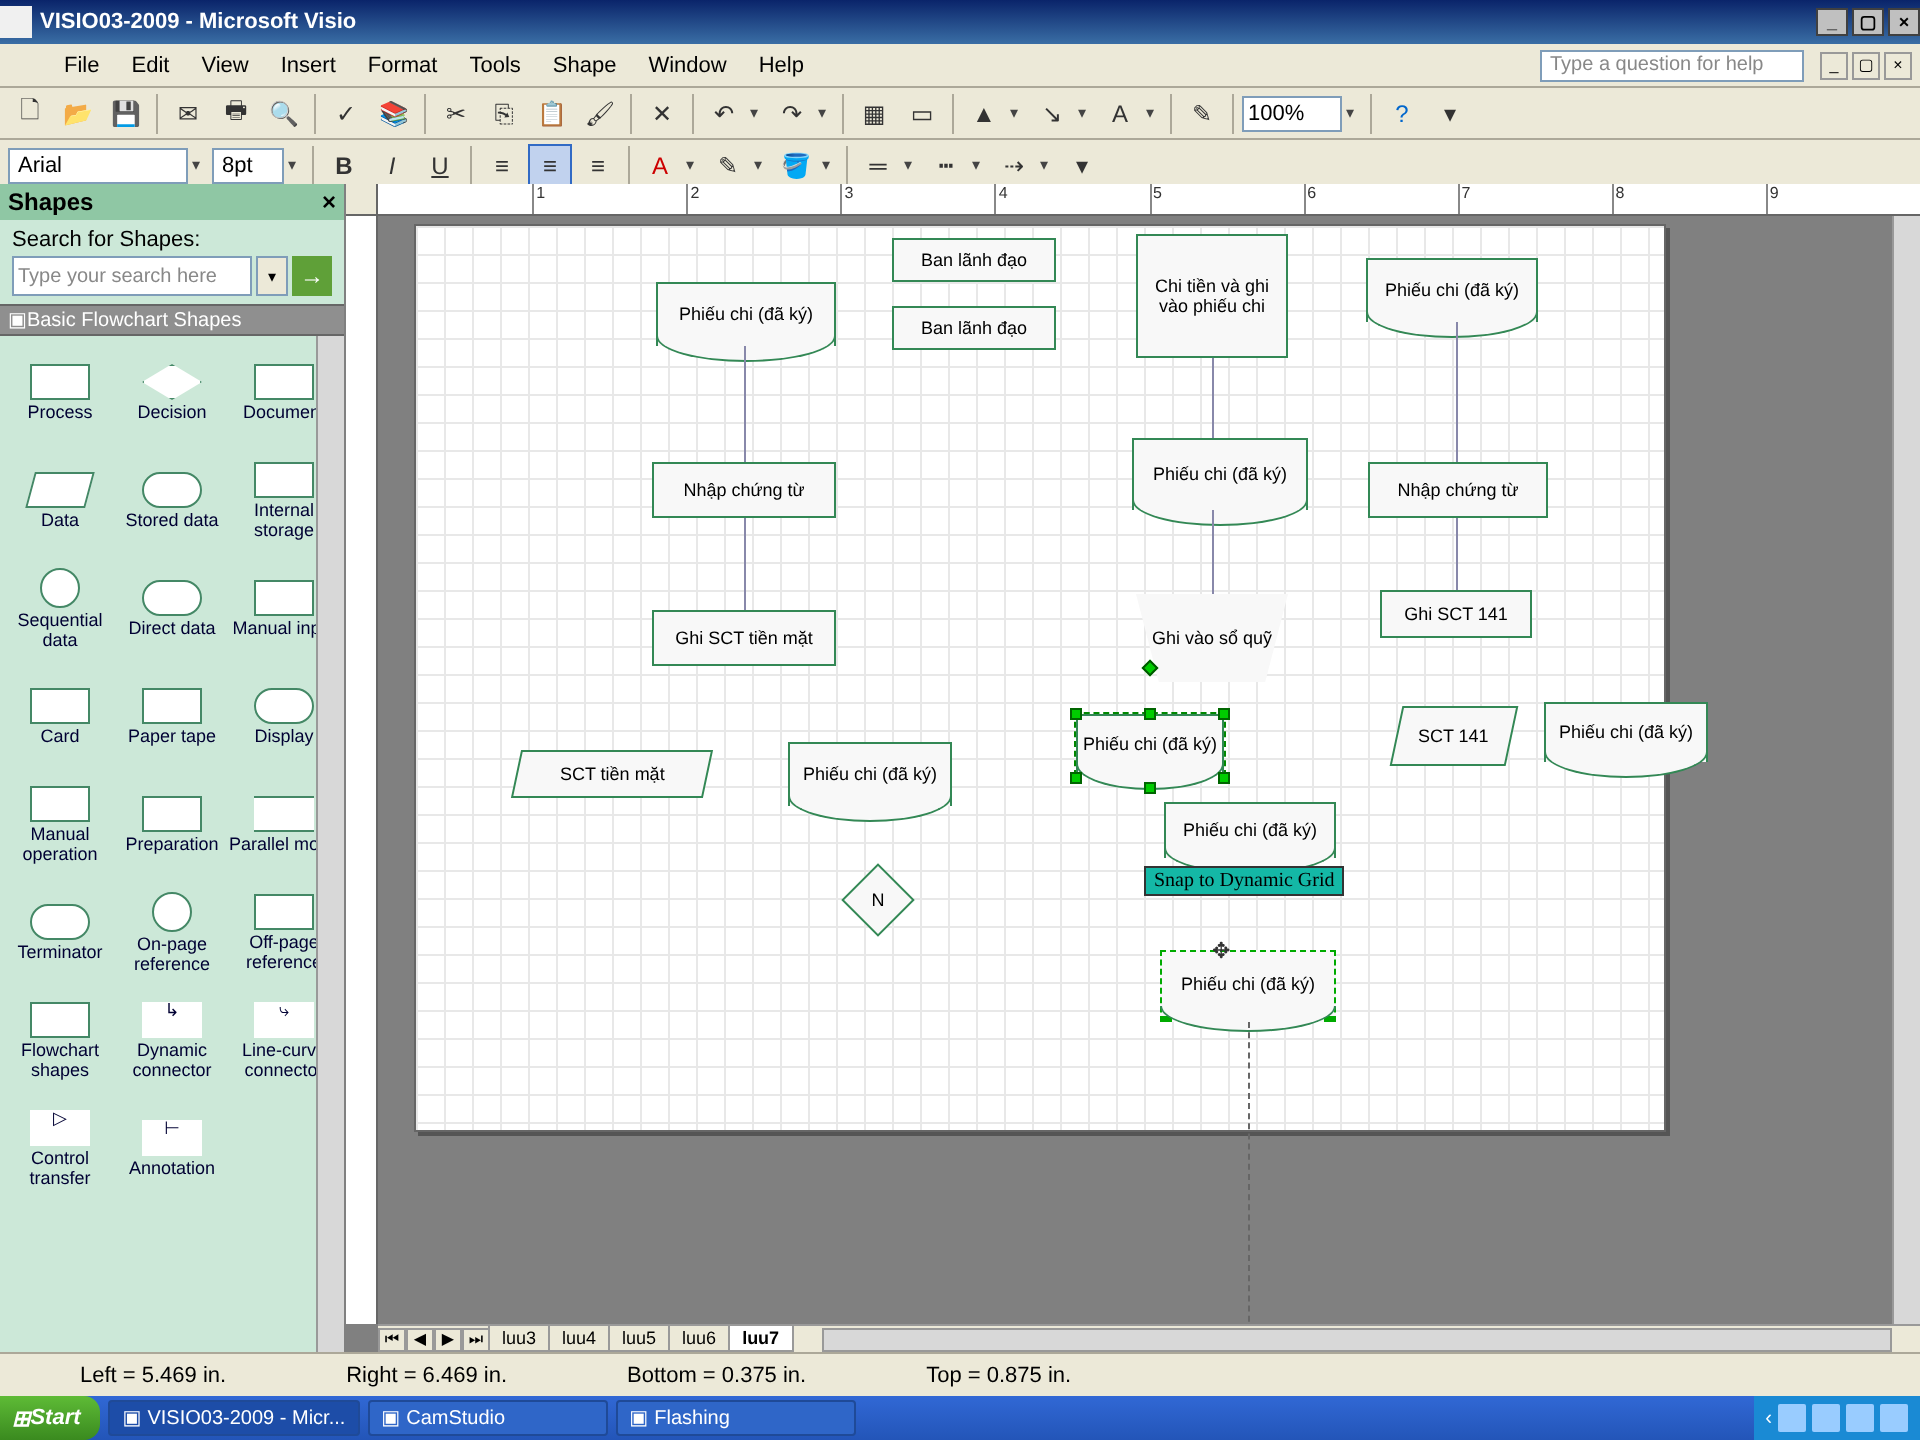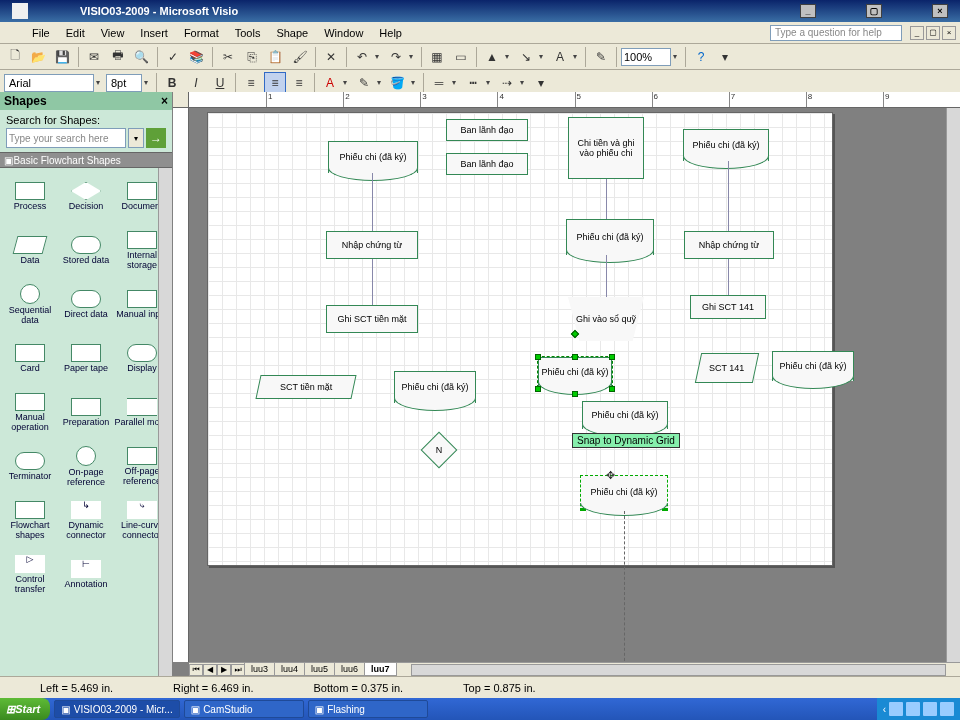--- a/index.html
+++ b/index.html
@@ -1,19 +1,19 @@
 <!DOCTYPE html>
 <html><head>
 <meta charset="utf-8">
 <style>
 * { box-sizing: border-box; margin: 0; padding: 0; font-family: Tahoma, Arial, sans-serif; }
 body { width: 960px; height: 720px; background: #3b6ea5; overflow: hidden; position: relative; font-size: 11px; }
 
 
-.titlebar { height: 22px; background: linear-gradient(#0a246a, #3a6ea5); color: #fff; display: flex; align-items: center; padding: 0 12px; gap: 48px; }
+.titlebar { height: 22px; background: linear-gradient(#0a246a, #3a6ea5); color: #fff; display: flex; align-items: center; padding: 0 0; }
 .titlebar .icon { width: 16px; height: 16px; background: #f0f0f0; margin-right: 4px; }
 .titlebar .title { flex: 1; font-weight: bold; font-size: 11px; }
 .titlebar .wbtn { width: 16px; height: 14px; background: #c0c0c0; border: 1px solid #404040; margin-left: 2px; display: flex; align-items: center; justify-content: center; font-size: 9px; font-weight: bold; color: #000; }
 
 
 .menubar { height: 22px; background: #ece9d8; display: flex; align-items: center; padding-left: 24px; border-bottom: 1px solid #aca899; }
 .menubar .menu-item { padding: 2px 8px; font-size: 11px; cursor: default; }
 .menubar .help-box { margin-left: auto; width: 132px; height: 16px; border: 1px solid #7f9db9; background: #fff; color: #888; padding: 0 4px; font-size: 10px; display: flex; align-items: center; }
 .menubar .winbtns { display: flex; margin-left: 6px; margin-right: 4px; }
 .menubar .winbtns .wb { width: 14px; height: 14px; margin-left: 2px; font-size: 8px; display:flex;align-items:center;justify-content:center; border:1px solid #999; background:#ece9d8;}
@@ -62,21 +62,21 @@
 .fshape { position: absolute; border: 1px solid #385; background: #f8f8f8; font-size: 9px; display: flex; align-items: center; justify-content: center; text-align: center; line-height: 1.15; padding: 2px; }
 .fshape.doc { border-bottom: none; }
 .fshape.doc::after { content:""; position:absolute; left:-1px; right:-1px; bottom:-8px; height:12px; border:1px solid #385; border-top:none; border-radius: 0 0 50% 50% / 0 0 100% 100%; background:#f8f8f8;}
 .fshape.data { transform: skewX(-12deg); }
 .fshape.data span { transform: skewX(12deg); display:block;}
 .fshape.manop { clip-path: polygon(0 0, 100% 0, 85% 100%, 15% 100%); border: none; background: #f8f8f8; outline:1px solid #385; }
 .fshape.decision { transform: rotate(45deg); width:26px; height:26px; }
 .fshape.decision span { transform: rotate(-45deg); }
 .fshape.selected { outline: 1px dashed #080; }
 .handle { position:absolute; width:6px; height:6px; background:#0c0; border:1px solid #060; }
-.tooltip-box { position:absolute; background:#86efac; border:1px solid #333; font-size:10px; padding:1px 4px; white-space:nowrap; z-index:10;}
+.tooltip-box { position:absolute; background:#14b8a6; border:1px solid #333; font-size:10px; padding:1px 4px; white-space:nowrap; z-index:10;font-family:Liberation Serif, serif;}
 .conn-pt { position:absolute; width:6px; height:6px; background:#0c0; border:1px solid #050; transform:rotate(45deg);}
 
 
 .conn { position:absolute; background:#88a; }
 
 
 .tabs-row { height: 14px; background: #ece9d8; display: flex; align-items: center; font-size: 9px; margin-left:16px; border-top:1px solid #999;}
 .tabs-row .navbtn { width: 14px; height: 12px; border: 1px solid #999; background: #ece9d8; display:flex;align-items:center;justify-content:center;font-size:8px;}
 .tabs-row .tab { padding: 0 6px; border: 1px solid #999; background: #ece9d8; border-top: none; margin-left: -1px; height: 13px; display:flex;align-items:center;}
 .tabs-row .tab.active { background: #fff; font-weight: bold; }

